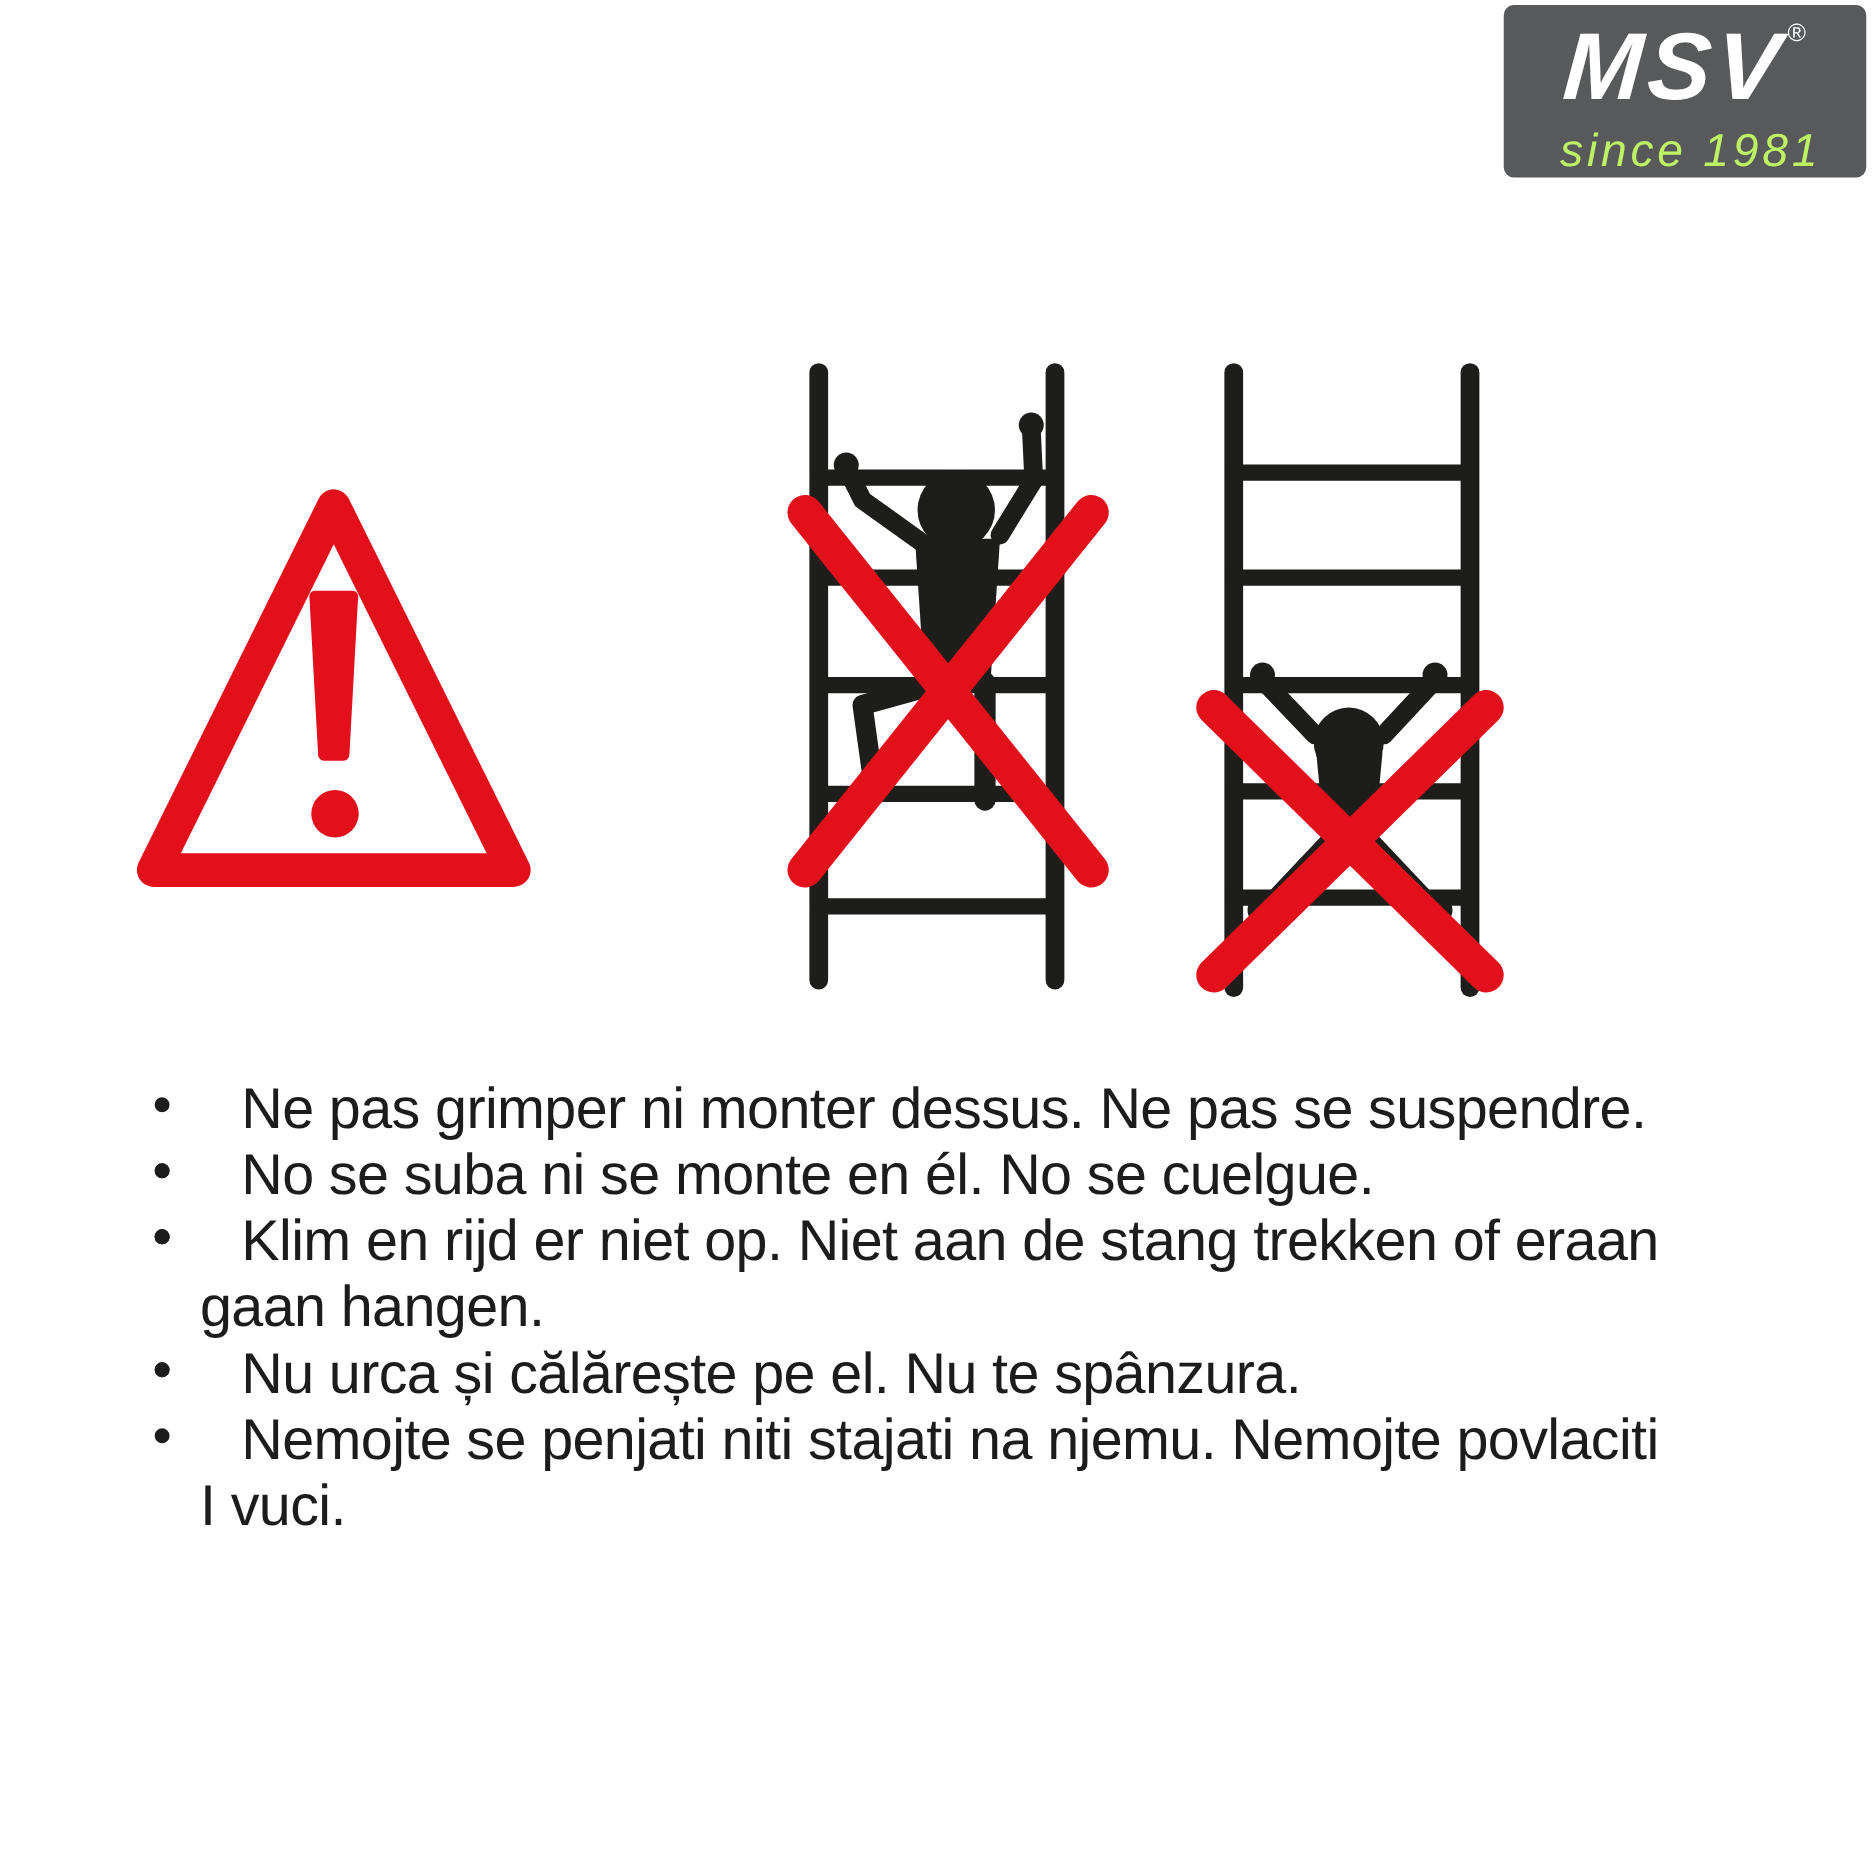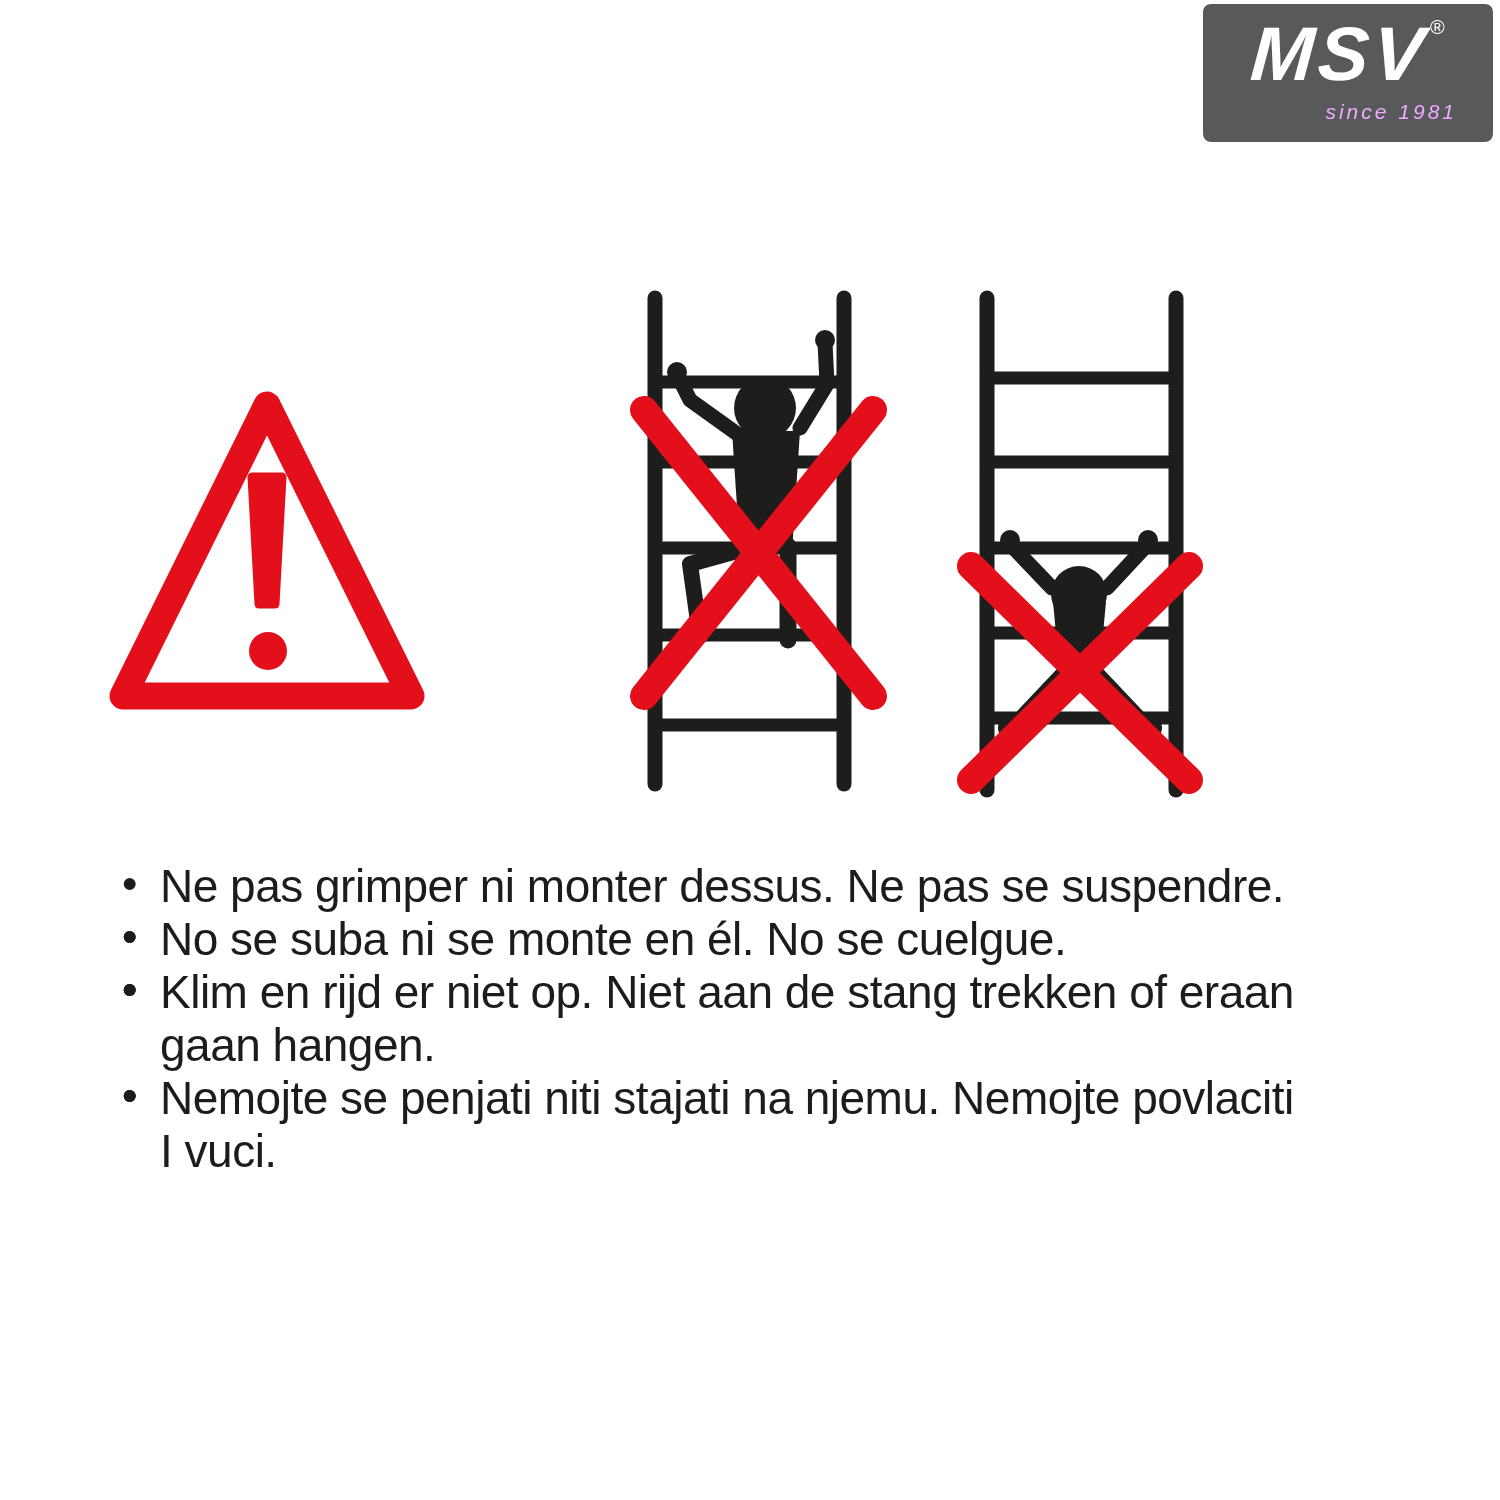--- a/index.html
+++ b/index.html
@@ -41,24 +41,24 @@
     font-size: 20px;
     font-style: normal;
     font-weight: normal;
     color: #ffffff;
     vertical-align: 46px;
     margin-left: 2px;
   }
   .logo-tagline {
     position: absolute;
     right: 36px; top: 96px;
-    font-size: 21px;
+    font-size: 37px;
     font-style: italic;
     letter-spacing: 3px;
-    color: #f0abfc;
+    color: #bef264;
     white-space: nowrap;
   }
 
   
   .fig { position: absolute; }
   .fig-triangle { left: 106px; top: 388px; }
   .fig-ladder1  { left: 628px; top: 288px; }
   .fig-ladder2  { left: 948px; top: 288px; }
 
   
@@ -77,20 +77,21 @@
     position: relative;
     padding-left: 44px;
   }
   .warnings .bullet {
     position: absolute;
     left: 6px; top: -3px;
     font-size: 44px;
   }
   .warnings .wtext {
     white-space: pre-line;
+    margin-left: 33px;
   }
 </style>
 </head>
 <body>
 
 <div class="logo-box">
   <div class="logo-wordmark-row">
     <span class="logo-wordmark">MSV</span><span class="logo-reg">®</span>
   </div>
   <div class="logo-tagline">since 1981</div>
@@ -158,16 +159,16 @@
 
 <ul class="warnings">
   <li><span class="bullet">•</span><span class="wtext">Ne pas grimper ni monter dessus. Ne pas se suspendre.</span></li>
   <li><span class="bullet">•</span></li>
   <li><span class="bullet">•</span><span class="wtext">No se suba ni se monte en él. No se cuelgue.</span></li>
   <li><span class="bullet">•</span></li>
   <li><span class="bullet">•</span></li>
   <li><span class="bullet">•</span><span class="wtext">Klim en rijd er niet op. Niet aan de stang trekken of eraan
 gaan hangen.</span></li>
   <li><span class="bullet">•</span></li>
-  <li><span class="bullet">•</span></li>
+  <li><span class="bullet">•</span><span class="wtext">Nu urca și călărește pe el. Nu te spânzura.</span></li>
   <li><span class="bullet">•</span><span class="wtext">Nemojte se penjati niti stajati na njemu. Nemojte povlaciti
 I vuci.</span></li>
 </ul>
 
 </body></html>

